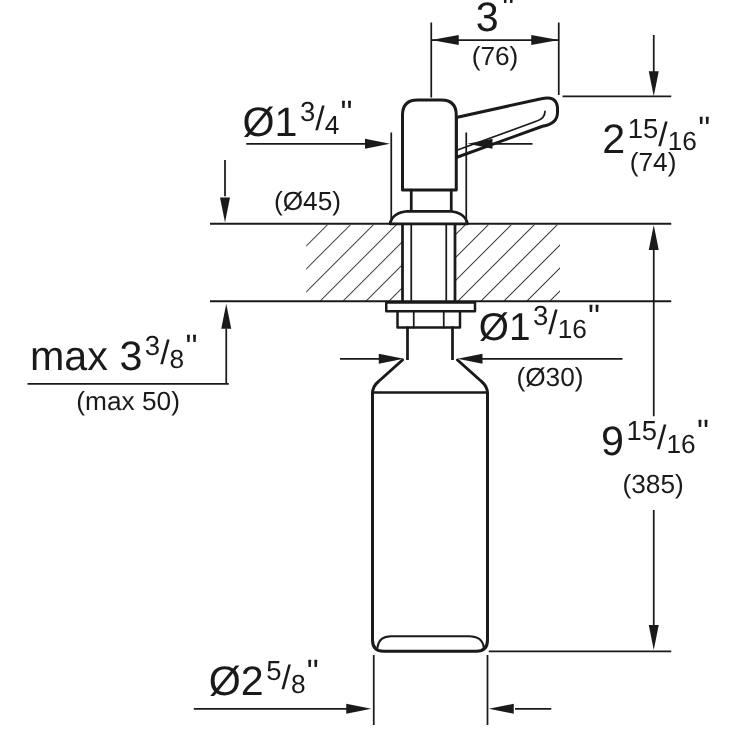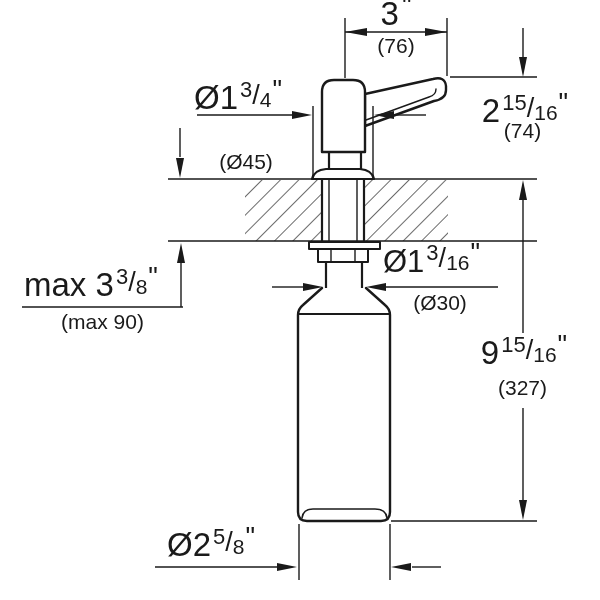--- a/index.html
+++ b/index.html
@@ -134,29 +134,29 @@
   <div class="lbl metric" style="left:196px;top:118px;width:100px;margin-top:33px;">(Ø45)</div>
 
   <div class="lbl big ctr" style="left:450px;top:94px;width:150px;">
     <span class="fw">2</span><span class="fn">15</span><span class="fs">/</span><span class="fd">16</span><span class="fu">"</span>
   </div>
   <div class="lbl metric" style="left:450px;top:120px;width:145px;">(74)</div>
 
   <div class="lbl big" style="left:24px;top:268px;">
     <span class="fw">max 3</span><span class="fn">3</span><span class="fs">/</span><span class="fd">8</span><span class="fu">"</span>
   </div>
-  <div class="lbl metric" style="left:30px;top:311px;width:145px;">(max 90)</div>
+  <div class="lbl metric" style="left:30px;top:311px;width:145px;">(max 50)</div>
 
   <div class="lbl big" style="left:383px;top:246px;font-size:31px;">
     <span class="fw" style="font-size:31px;">Ø1</span><span class="fn">3</span><span class="fs">/</span><span class="fd">16</span><span class="fu">"</span>
   </div>
   <div class="lbl metric" style="left:390px;top:292px;width:100px;">(Ø30)</div>
 
   <div class="lbl big ctr" style="left:450px;top:336px;width:148px;">
     <span class="fw">9</span><span class="fn">15</span><span class="fs">/</span><span class="fd">16</span><span class="fu">"</span>
   </div>
-  <div class="lbl metric" style="left:450px;top:377px;width:145px;">(327)</div>
+  <div class="lbl metric" style="left:450px;top:377px;width:145px;">(385)</div>
 
   <div class="lbl big" style="left:167px;top:528px;">
     <span class="fw">Ø2</span><span class="fn">5</span><span class="fs">/</span><span class="fd">8</span><span class="fu">"</span>
   </div>
 
 </div>
 
 </body></html>

